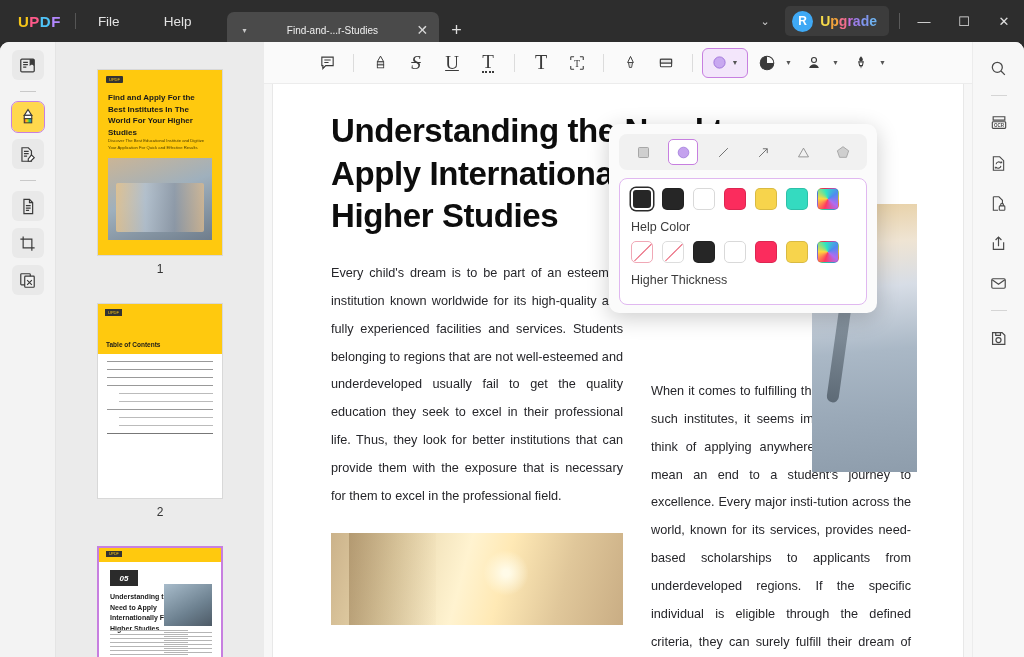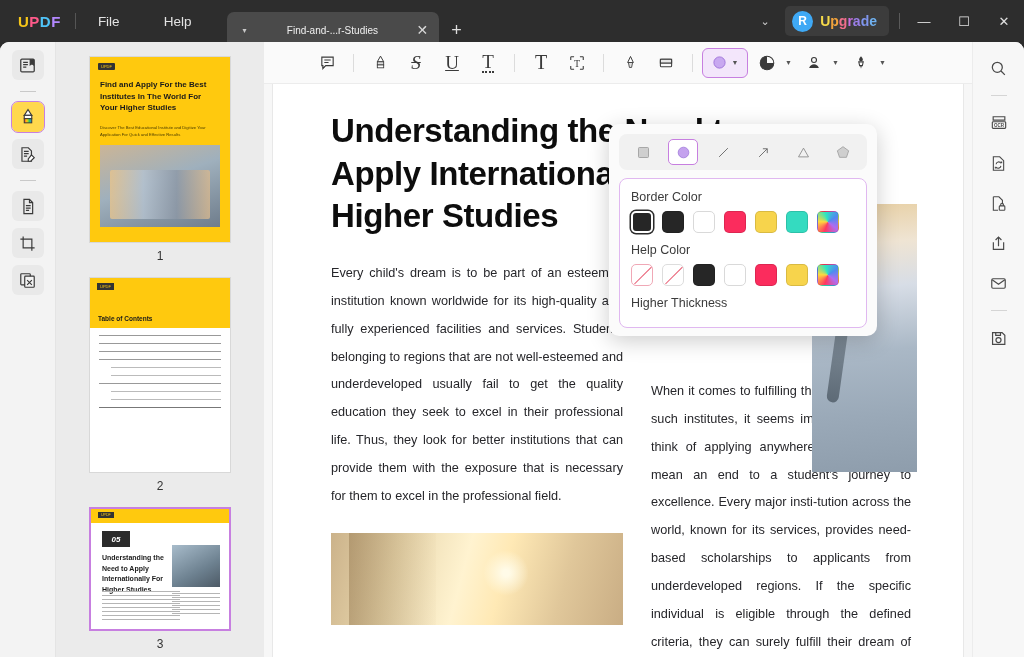--- a/index.html
+++ b/index.html
@@ -109,22 +109,22 @@
   .rail-btn.active { background: #ffd84d; outline: 1.5px solid #c77fe0; }
   .rail-sep { width: 16px; height:1px; background:#c9c9c9; margin: 4px 0 10px; }
 
   
   #thumbs {
     width: 208px; background: #ebebeb; overflow: hidden;
     padding: 14px 0 0 0; position: relative;
   }
   .thumb-wrap { width: 208px; display:flex; flex-direction: column; align-items:center; }
   .thumb {
-    width: 142px; background: #fff; border: 1px solid #d8d8d8;
-    overflow: hidden; cursor: pointer;
+    width: 126px; background: #fff; border: 1px solid #d8d8d8;
+    overflow: hidden; cursor: pointer; margin-top: 13px;
   }
   .thumb.selected { border: 2px solid #c77fe0; }
   .thumb-num { font-size: 12px; color: #333; margin: 6px 0 14px; }
 
   
   .t1 { height: 185px; background: #ffc90e; position: relative; }
   .t1 .brand { position:absolute; top:6px; left:8px; font-size:4px;
     color:#333; background:#333; color:#ffc90e; padding:1px 3px; border-radius:1px;}
   .t1 .h { position:absolute; top:22px; left:10px; right:10px;
     font-size:8px; font-weight:bold; color:#1a1a1a; line-height:1.45; }
@@ -597,21 +597,20 @@
             </svg>
           </div>
           <div class="shape-btn">
             <svg width="16" height="16" viewBox="0 0 24 24">
               <path d="M12 4 L20.5 10.2 L17.2 20 H6.8 L3.5 10.2 Z" fill="#cfcfcf" stroke="#9a9a9a" stroke-width="1.2"></path>
             </svg>
           </div>
         </div>
 
         <div id="prop-box">
-          <div class="prop-label">Border Color</div>
           <div class="swatch-row">
             <div class="sw selected" style="background:#262626;"></div>
             <div class="sw" style="background:#262626;"></div>
             <div class="sw" style="background:#ffffff;border:1px solid #d9d9d9;"></div>
             <div class="sw" style="background:#fb2c5d;"></div>
             <div class="sw" style="background:#f7d44c;"></div>
             <div class="sw" style="background:#34dbc0;"></div>
             <div class="sw rainbow"></div>
           </div>
 

